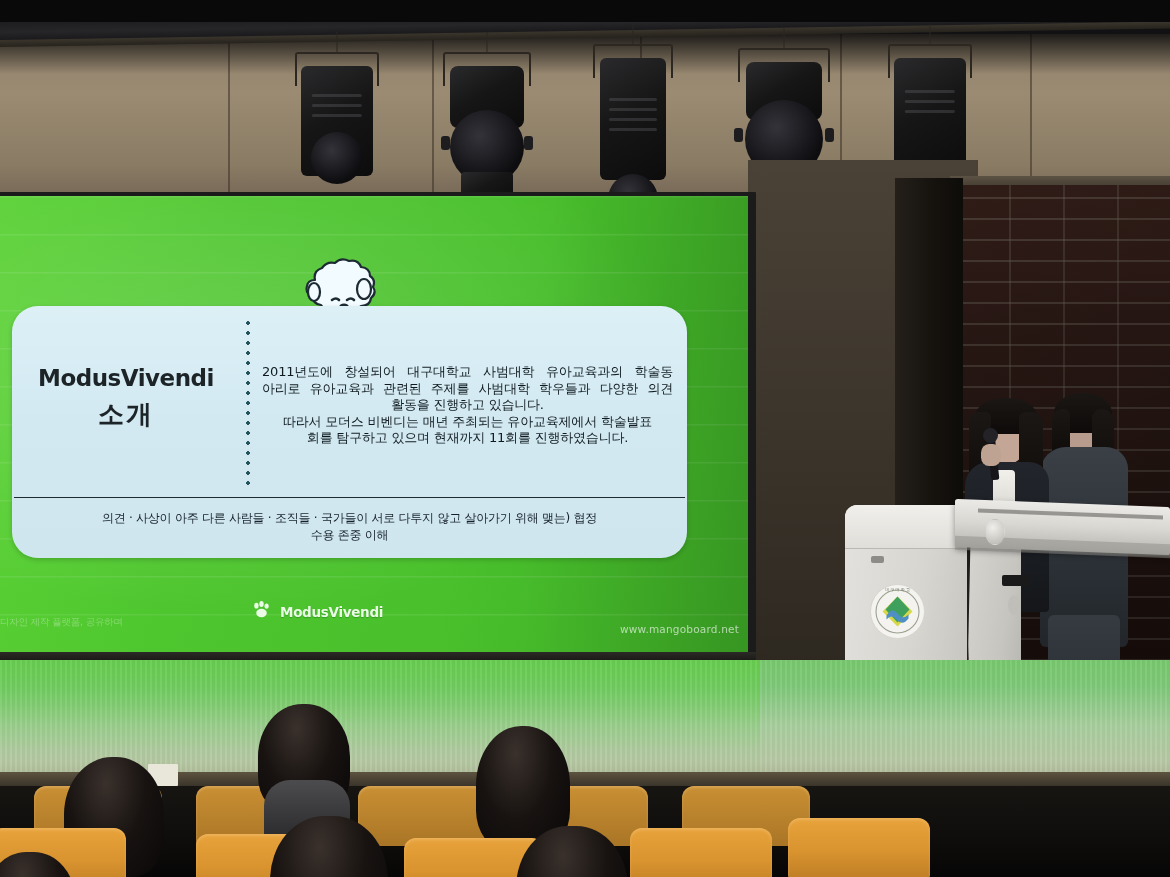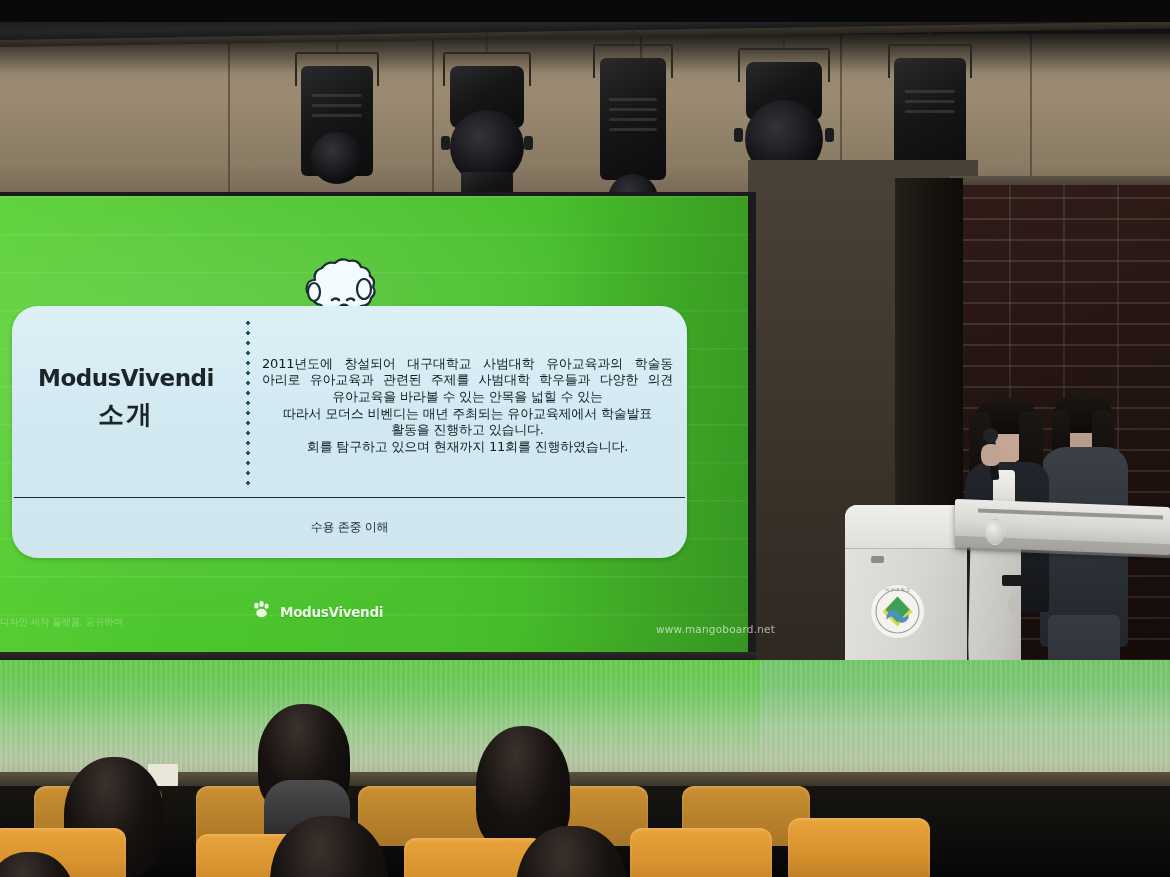--- a/index.html
+++ b/index.html
@@ -143,21 +143,21 @@
   .slide-logo {
     position:absolute; left:252px; top:601px; display:flex;
     align-items:center; gap:9px;
   }
   .slide-logo .txt {
     font-size:13.5px; font-weight:700; color:#eafbe6; letter-spacing:-.3px;
     text-shadow:0 1px 1px rgba(0,60,0,.28);
   }
   .watermark {
     position:absolute; left:620px; top:623px;
-    font-size:10.5px; color:rgba(255,255,255,.62); letter-spacing:.2px;margin-left:36px;
+    font-size:10.5px; color:rgba(255,255,255,.62); letter-spacing:.2px;
   }
   .wm-left {
     position:absolute; left:0px; top:616px;
     font-size:9.5px; color:rgba(255,255,255,.30); letter-spacing:-.2px;
   }
 
   
   .right-wall {
     position:absolute; left:748px; top:160px; width:230px; height:560px;
     background:linear-gradient(180deg,#4a4236 0%,#3b342b 50%,#2a251e 100%);
@@ -405,28 +405,28 @@
   <div class="card">
     <div class="card-main">
       <div class="card-left">
         <div class="brand-en">ModusVivendi</div>
         <div class="brand-ko">소개</div>
       </div>
       <div class="dotline"></div>
       <div class="card-right">
         <div class="body-line l1">2011년도에 창설되어 대구대학교 사범대학 유아교육과의 학술동</div>
         <div class="body-line l2">아리로 유아교육과 관련된 주제를 사범대학 학우들과 다양한 의견</div>
-        <div class="body-line">유아교육을 바라볼 수 있는 안목을 넓힐 수 있는</div>
+        <div class="body-line">활동을 진행하고 있습니다.</div>
         <div class="body-line">따라서 모더스 비벤디는 매년 주최되는 유아교육제에서 학술발표</div>
-        <div class="body-line">활동을 진행하고 있습니다.</div>
         <div class="body-line">회를 탐구하고 있으며 현재까지 11회를 진행하였습니다.</div>
       </div>
     </div>
     <div class="card-rule"></div>
     <div class="card-foot">
+      <div class="foot-line">의견 · 사상이 아주 다른 사람들 · 조직들 · 국가들이 서로 다투지 않고 살아가기 위해 맺는) 협정</div>
       <div class="foot-line">수용 존중 이해</div>
     </div>
   </div>
 
   <div class="slide-logo">
     <span>
       <svg viewBox="0 0 22 20" width="19" height="17">
         <ellipse cx="5" cy="5.5" rx="2.6" ry="3.4" fill="#eafbe6"></ellipse>
         <ellipse cx="11" cy="3.6" rx="2.6" ry="3.6" fill="#eafbe6"></ellipse>
         <ellipse cx="17" cy="6" rx="2.5" ry="3.2" fill="#eafbe6"></ellipse>

